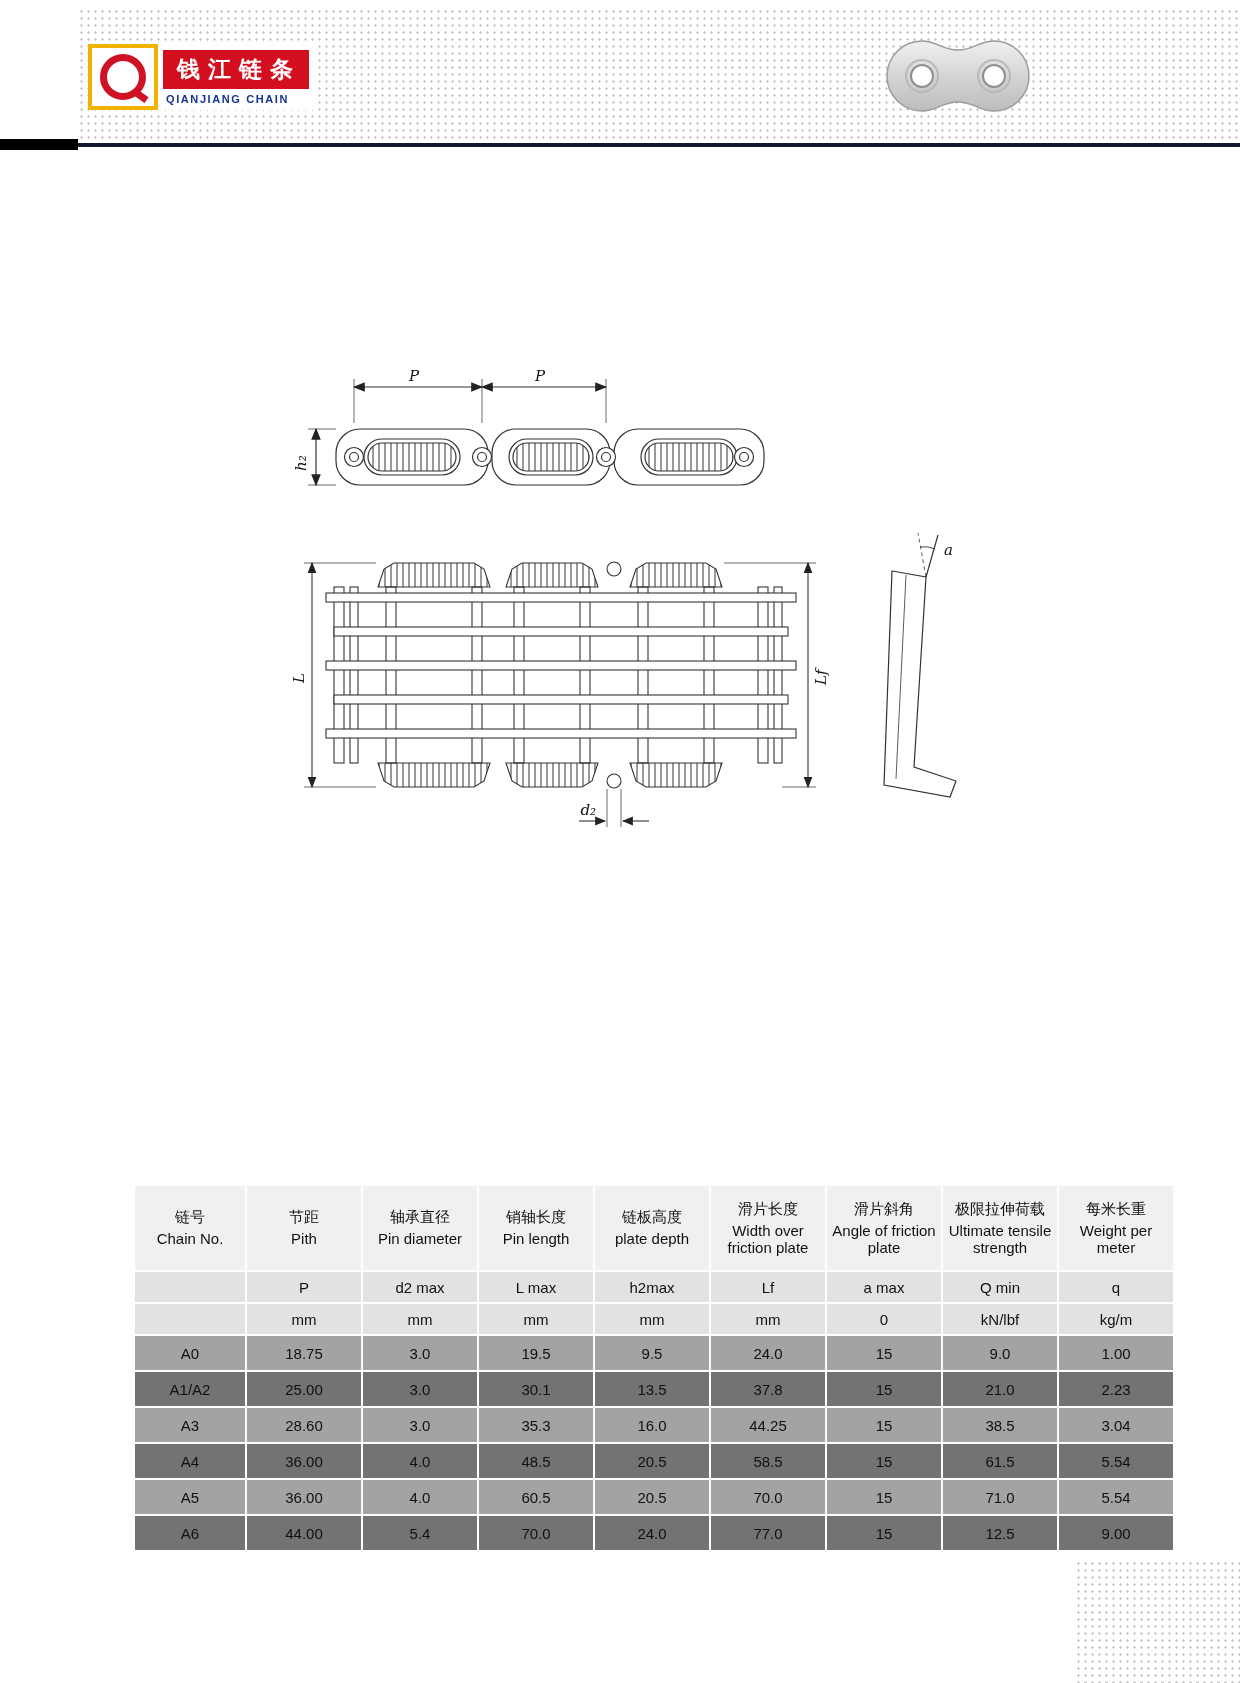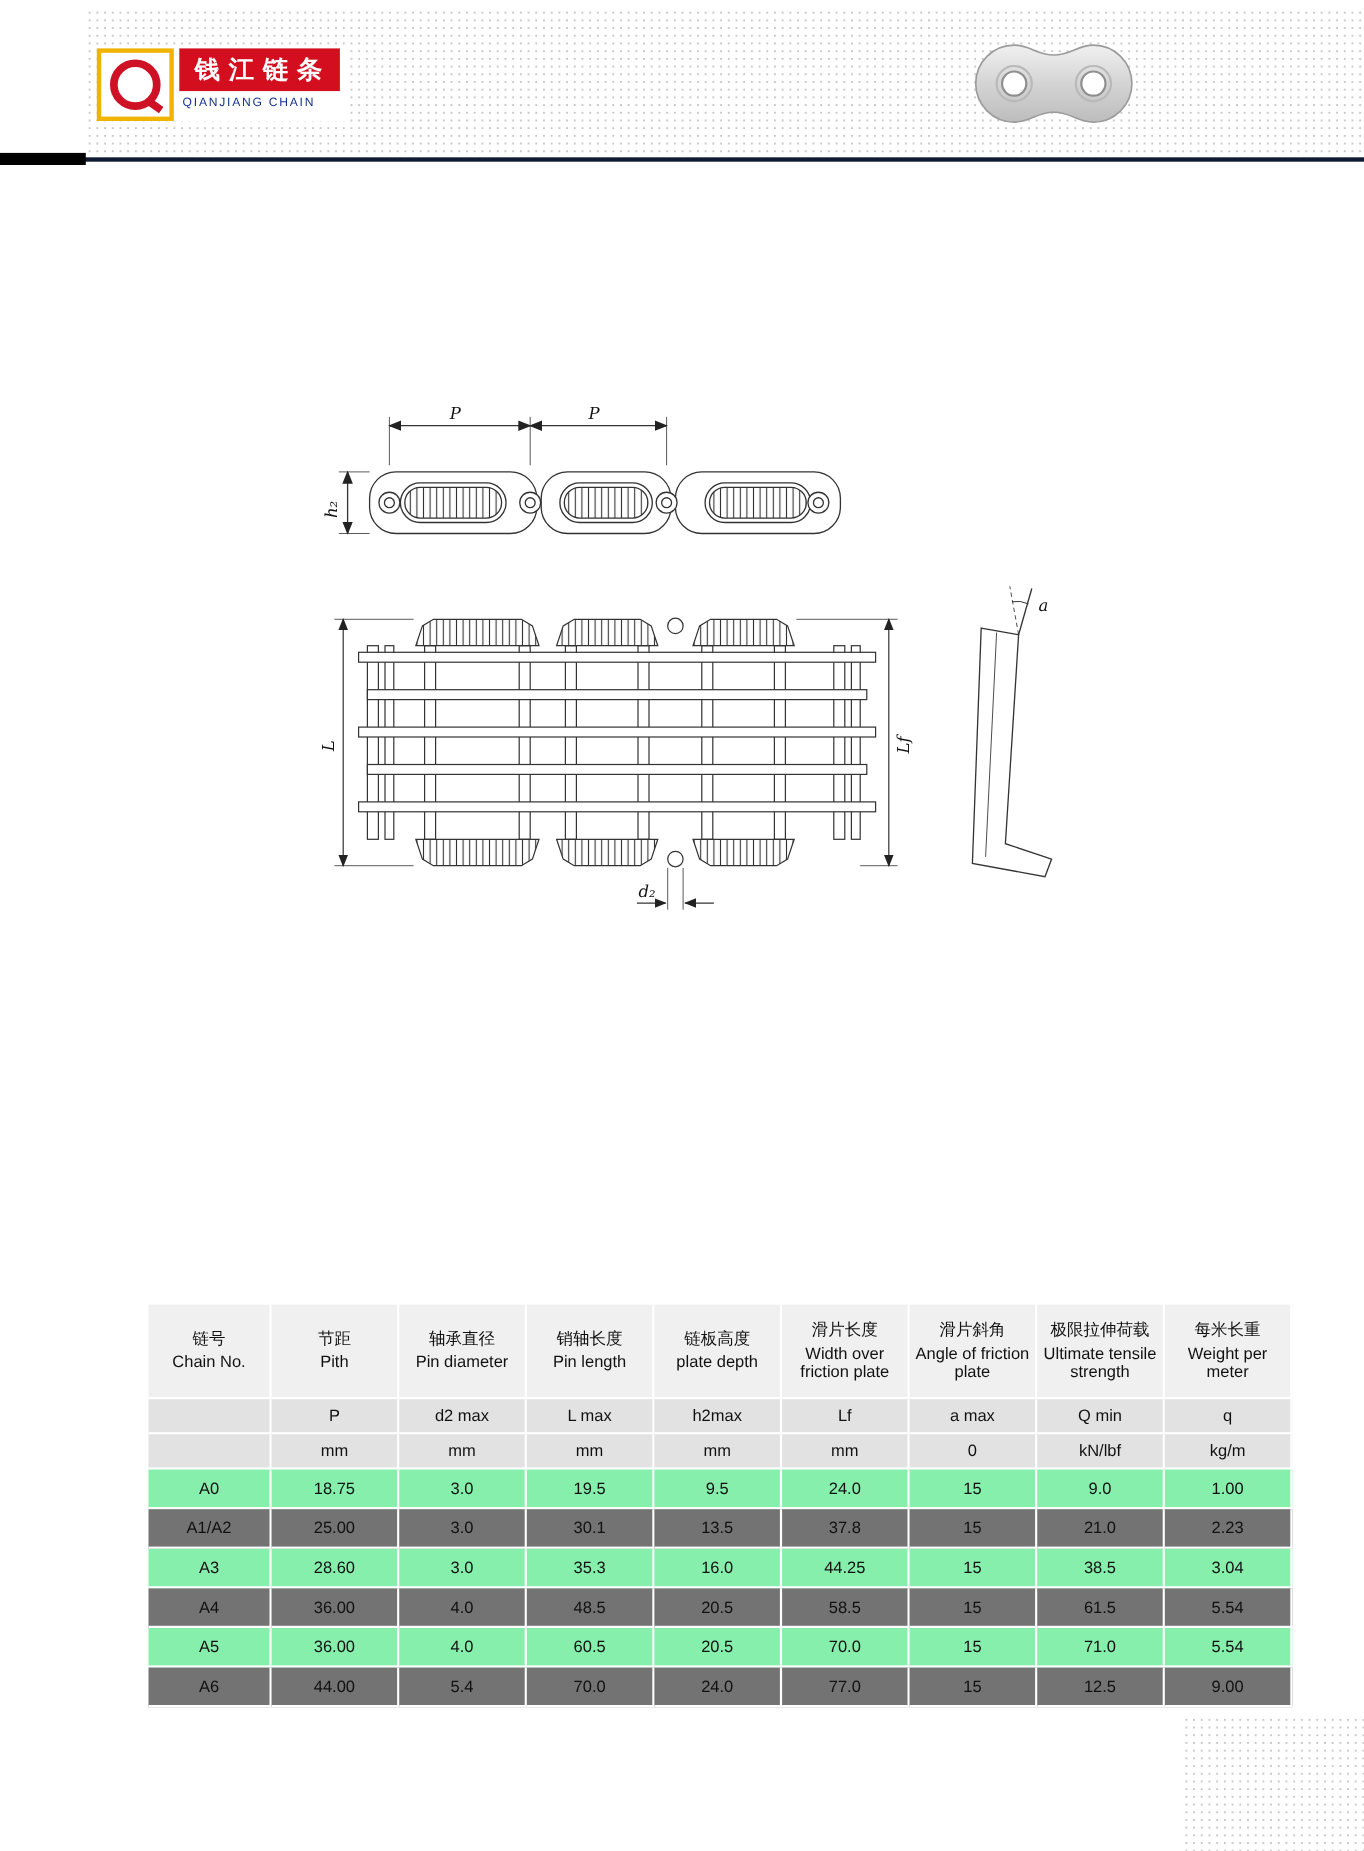--- a/index.html
+++ b/index.html
@@ -6,31 +6,31 @@
   .page { position:relative; width:1240px; height:1683px; background:#ffffff;
           font-family:"Liberation Sans", sans-serif; overflow:hidden; }
 
   
   .dots { background-image: radial-gradient(circle, #c9c9c9 1.1px, rgba(0,0,0,0) 1.2px);
           background-size: 7px 7px; }
 
   .header-band { position:absolute; left:78px; top:8px; width:1162px; height:132px; }
 
   
-  .logo { position:absolute; left:88px; top:44px; display:flex; align-items:flex-start;
+  .logo { position:absolute; left:88px; top:44px; display:flex; align-items:center;
           background:#ffffff; padding-right:8px; }
   .logo-mark { width:62px; height:58px; border:4px solid #efb300; background:#ffffff;
                display:flex; align-items:center; justify-content:center; position:relative; }
   .logo-q { width:32px; height:32px; border:7px solid #cf1126; border-radius:50%; position:relative; }
   .logo-q::after { content:""; position:absolute; right:-9px; bottom:-6px; width:16px; height:7px;
                    background:#cf1126; transform:rotate(35deg); }
   .logo-textcol { display:flex; flex-direction:column; margin-left:5px; }
   .logo-cn { background:#d30f1f; color:#ffffff; font-size:23px; font-weight:bold;
              letter-spacing:8px; line-height:1; padding:8px 8px 8px 14px; white-space:nowrap; }
-  .logo-en { color:#16338f; font-size:11px; font-weight:normal; letter-spacing:1.6px;
+  .logo-en { color:#16338f; font-size:11px; font-weight:bold; letter-spacing:1.6px;
              padding:4px 2px 0 3px; background:#ffffff; white-space:nowrap; }
 
   .chain-img { position:absolute; left:882px; top:38px; }
 
   .divider-thin  { position:absolute; left:0; top:143px; width:1240px; height:4px; background:#0f1b33; }
   .divider-thick { position:absolute; left:0; top:139px; width:78px;  height:11px; background:#000000; }
 
   .title { position:absolute; left:96px; top:176px; color:#000; }
   .title-cn { font-size:21px; letter-spacing:2px; }
   .title-en { font-size:23px; margin-top:10px; }
@@ -42,21 +42,21 @@
   .spec-table { position:absolute; left:100px; top:1186px; width:1040px;
                 border-collapse:separate; border-spacing:0; table-layout:fixed;
                 font-size:15px; color:#111;padding-left:35px; }
   .spec-table th, .spec-table td { border-right:2px solid #ffffff; border-bottom:2px solid #ffffff;
                 text-align:center; vertical-align:middle; font-weight:normal; padding:0 4px;
                 overflow:hidden; }
   .spec-table thead tr.hdr-main th { background:#f0f0f0; height:84px; }
   .spec-table thead tr.hdr-sym th,
   .spec-table thead tr.hdr-unit th { background:#e2e2e2; height:30px; }
   .spec-table tbody td { height:34px; }
-  .spec-table tr.row-blue td { background:#86efac; }
+  .spec-table tr.row-blue td { background:#a3a3a3; }
   .spec-table tr.row-pale td { background:#737373; }
   .spec-table th .cn { margin-bottom:3px; }
   .spec-table th .en { line-height:1.15; }
 
   .corner-dots { position:absolute; left:1075px; top:1560px; width:165px; height:123px; }
 </style>
 </head>
 <body>
 
 <div class="page">

